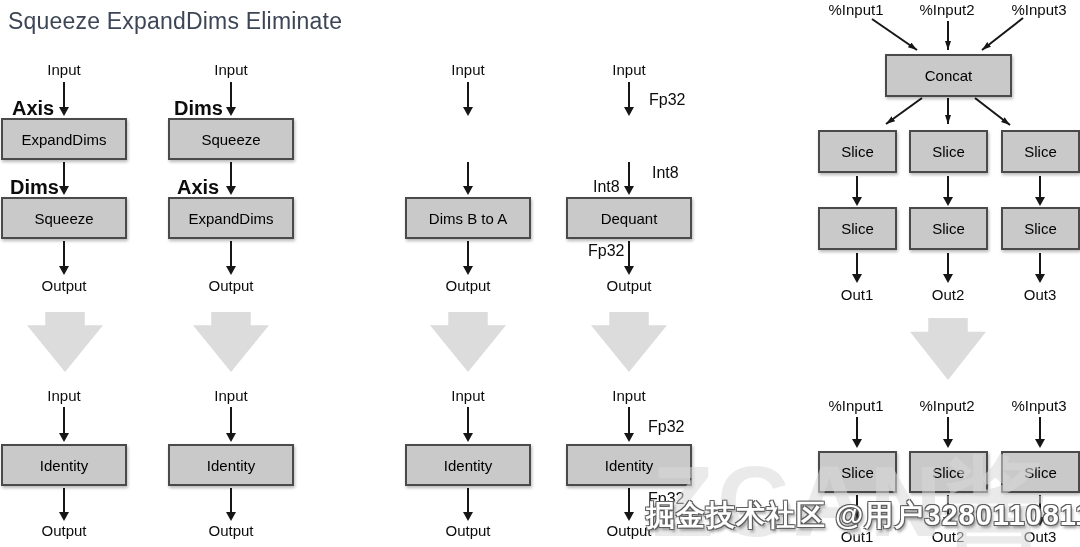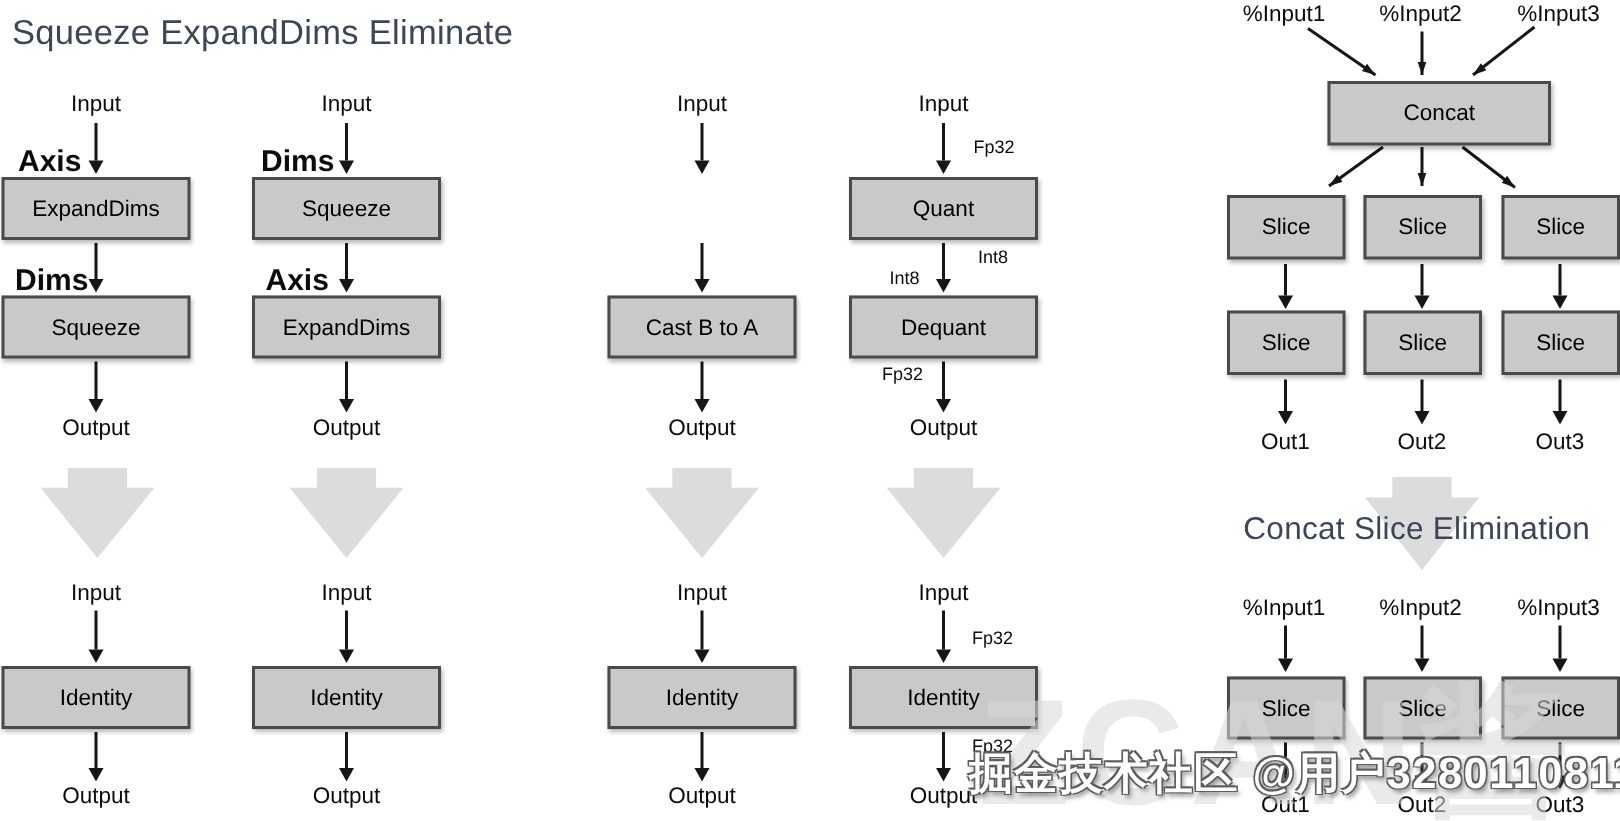--- a/index.html
+++ b/index.html
@@ -18,21 +18,21 @@
   }
   .lbl{
     position:absolute;font-size:15px;color:#0c0c0c;white-space:nowrap;
     transform:translateX(-50%);line-height:1.05;z-index:2;
   }
   .attr{
     position:absolute;font-size:20px;font-weight:bold;color:#0c0c0c;
     white-space:nowrap;line-height:1.05;z-index:2;
   }
   .dtype{
-    position:absolute;font-size:12px;color:#0c0c0c;white-space:nowrap;
+    position:absolute;font-size:16px;color:#0c0c0c;white-space:nowrap;
     line-height:1.05;z-index:2;
   }
   .node{
     position:absolute;box-sizing:border-box;background:#c9c9c9;
     border:2px solid #4a4a4a;display:flex;align-items:center;justify-content:center;
     font-size:15px;color:#000;z-index:2;
     box-shadow:1px 2px 3px rgba(0,0,0,0.28);
   }
   .varrow{position:absolute;width:2px;background:#161616;z-index:1;}
   .varrow::after{
@@ -93,34 +93,33 @@
   <div class="lbl" style="left:231px;top:388px;">Input</div>
   <div class="varrow" style="left:230px;top:407px;height:26px;"></div>
   <div class="node" style="left:168px;top:444px;width:126px;height:42px;">Identity</div>
   <div class="varrow" style="left:230px;top:488px;height:24px;"></div>
   <div class="lbl" style="left:231px;top:523px;">Output</div>
 
 
   <div class="lbl" style="left:468px;top:62px;">Input</div>
   <div class="varrow" style="left:467px;top:82px;height:25px;"></div>
   <div class="varrow" style="left:467px;top:162px;height:24px;"></div>
-  <div class="node" style="left:405px;top:197px;width:126px;height:42px;">Cast B to A</div>
+  <div class="node" style="left:405px;top:197px;width:126px;height:42px;">Dims B to A</div>
   <div class="varrow" style="left:467px;top:241px;height:25px;"></div>
   <div class="lbl" style="left:468px;top:278px;">Output</div>
   <div class="bigarrow" style="left:430px;top:312px;width:76px;height:60px;"></div>
   <div class="lbl" style="left:468px;top:388px;">Input</div>
   <div class="varrow" style="left:467px;top:407px;height:26px;"></div>
   <div class="node" style="left:405px;top:444px;width:126px;height:42px;">Identity</div>
   <div class="varrow" style="left:467px;top:488px;height:24px;"></div>
   <div class="lbl" style="left:468px;top:523px;">Output</div>
 
   <div class="lbl" style="left:629px;top:62px;">Input</div>
   <div class="varrow" style="left:628px;top:82px;height:25px;"></div>
   <div class="dtype" style="left:649px;top:92px;">Fp32</div>
-  <div class="node" style="left:566px;top:118px;width:126px;height:42px;">Quant</div>
   <div class="varrow" style="left:628px;top:162px;height:24px;"></div>
   <div class="dtype" style="left:652px;top:165px;">Int8</div>
   <div class="dtype" style="left:593px;top:179px;">Int8</div>
   <div class="node" style="left:566px;top:197px;width:126px;height:42px;">Dequant</div>
   <div class="varrow" style="left:628px;top:241px;height:25px;"></div>
   <div class="dtype" style="left:588px;top:243px;">Fp32</div>
   <div class="lbl" style="left:629px;top:278px;">Output</div>
   <div class="bigarrow" style="left:591px;top:312px;width:76px;height:60px;"></div>
   <div class="lbl" style="left:629px;top:388px;">Input</div>
   <div class="varrow" style="left:628px;top:407px;height:26px;"></div>
@@ -141,21 +140,21 @@
       </marker>
     </defs>
     <line x1="112" y1="19" x2="157" y2="50" marker-end="url(#ah)"></line>
     <line x1="188" y1="21" x2="188" y2="50" marker-end="url(#ah)"></line>
     <line x1="263" y1="18" x2="222" y2="50" marker-end="url(#ah)"></line>
     <line x1="162" y1="98" x2="126" y2="124" marker-end="url(#ah)"></line>
     <line x1="188" y1="98" x2="188" y2="124" marker-end="url(#ah)"></line>
     <line x1="215" y1="98" x2="250" y2="125" marker-end="url(#ah)"></line>
   </svg>
 
-  <div class="node" style="left:885px;top:54px;width:149px;height:43px;">Concat</div>
+  <div class="node" style="left:885px;top:54px;width:127px;height:43px;">Concat</div>
 
   <div class="node" style="left:818px;top:130px;width:79px;height:43px;">Slice</div>
   <div class="node" style="left:909px;top:130px;width:79px;height:43px;">Slice</div>
   <div class="node" style="left:1001px;top:130px;width:79px;height:43px;">Slice</div>
 
   <div class="varrow" style="left:856px;top:176px;height:21px;"></div>
   <div class="varrow" style="left:947px;top:176px;height:21px;"></div>
   <div class="varrow" style="left:1039px;top:176px;height:21px;"></div>
 
   <div class="node" style="left:818px;top:207px;width:79px;height:43px;">Slice</div>
@@ -164,21 +163,20 @@
 
   <div class="varrow" style="left:856px;top:253px;height:21px;"></div>
   <div class="varrow" style="left:947px;top:253px;height:21px;"></div>
   <div class="varrow" style="left:1039px;top:253px;height:21px;"></div>
 
   <div class="lbl" style="left:857px;top:287px;">Out1</div>
   <div class="lbl" style="left:948px;top:287px;">Out2</div>
   <div class="lbl" style="left:1040px;top:287px;">Out3</div>
 
   <div class="bigarrow" style="left:910px;top:318px;width:76px;height:62px;"></div>
-  <div class="title" style="left:812px;top:341px;width:265px;text-align:center;font-size:21px;">Concat Slice Elimination</div>
 
   <div class="lbl" style="left:856px;top:398px;">%Input1</div>
   <div class="lbl" style="left:947px;top:398px;">%Input2</div>
   <div class="lbl" style="left:1039px;top:398px;">%Input3</div>
 
   <div class="varrow" style="left:856px;top:417px;height:22px;"></div>
   <div class="varrow" style="left:947px;top:417px;height:22px;"></div>
   <div class="varrow" style="left:1039px;top:417px;height:22px;"></div>
 
   <div class="node" style="left:818px;top:451px;width:79px;height:42px;">Slice</div>

